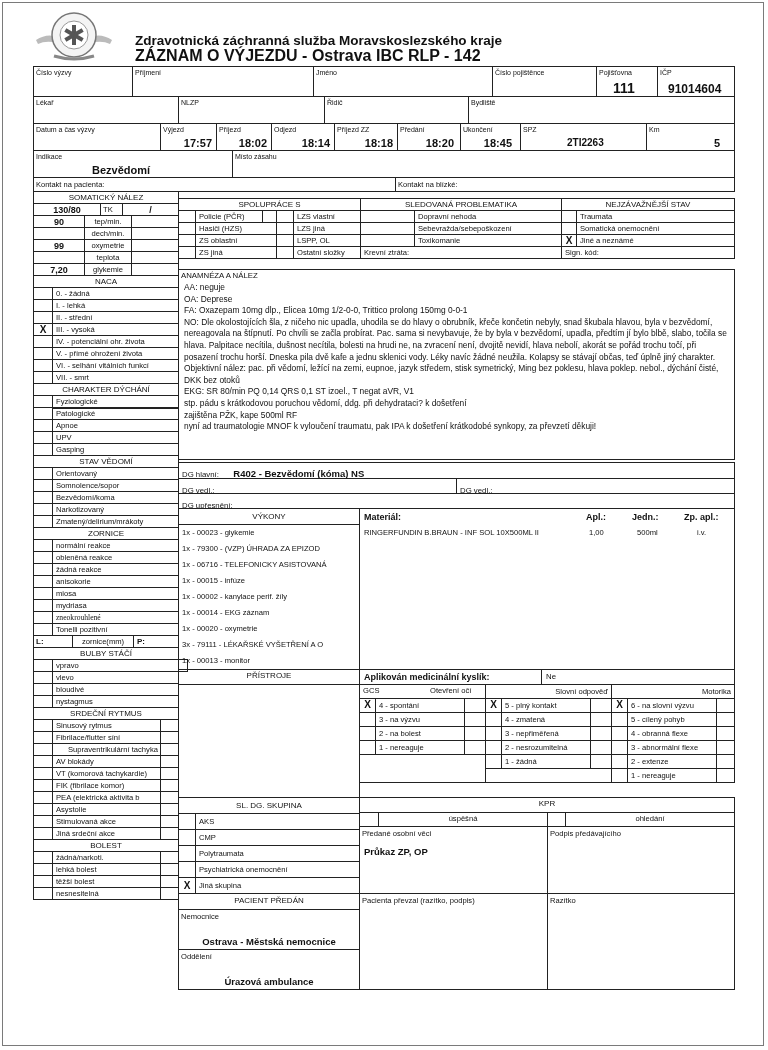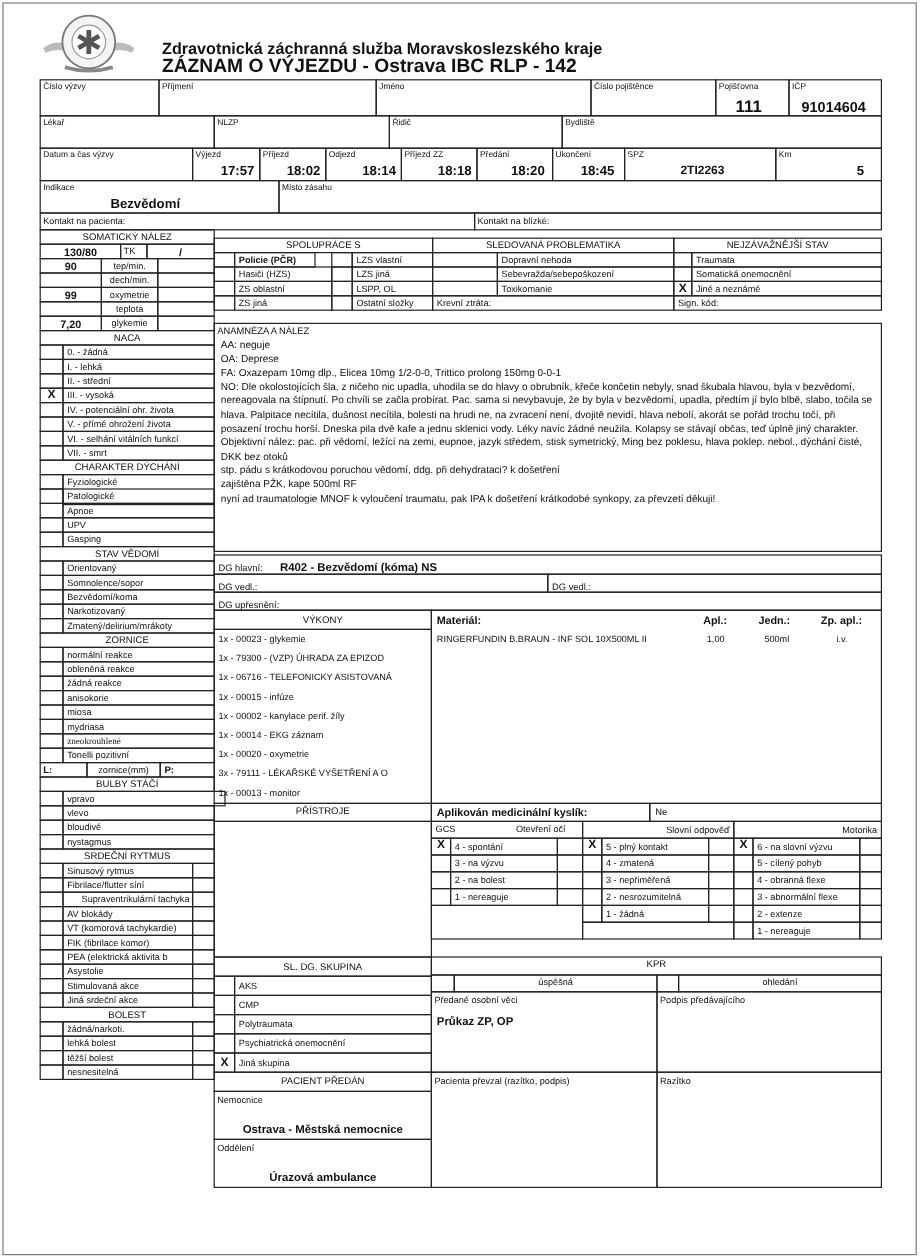--- a/index.html
+++ b/index.html
@@ -164,21 +164,21 @@
     <div class="cell x" style="left:33px;top:347px;width:20px;height:13px;"></div>
     <div class="cell row-txt" style="left:52px;top:347px;width:127px;height:13px;">V. - přímé ohrožení života</div>
     <div class="cell x" style="left:33px;top:359px;width:20px;height:13px;"></div>
     <div class="cell row-txt" style="left:52px;top:359px;width:127px;height:13px;">VI. - selhání vitálních funkcí</div>
     <div class="cell x" style="left:33px;top:371px;width:20px;height:13px;"></div>
     <div class="cell row-txt" style="left:52px;top:371px;width:127px;height:13px;">VII. - smrt</div>
     <div class="cell" style="left:33px;top:383px;width:146px;height:13px;">
       <div class="hdr" style="">CHARAKTER DÝCHÁNÍ</div>
     </div>
     <div class="cell x" style="left:33px;top:395px;width:20px;height:13px;"></div>
-    <div class="cell row-txt" style="left:52px;top:395px;width:127px;height:26px;">Fyziologické</div>
+    <div class="cell row-txt" style="left:52px;top:395px;width:127px;height:14px;">Fyziologické</div>
     <div class="cell x" style="left:33px;top:407px;width:20px;height:13px;"></div>
     <div class="cell row-txt" style="left:52px;top:407px;width:127px;height:13px;">Patologické</div>
     <div class="cell x" style="left:33px;top:419px;width:20px;height:13px;"></div>
     <div class="cell row-txt" style="left:52px;top:419px;width:127px;height:13px;">Apnoe</div>
     <div class="cell x" style="left:33px;top:431px;width:20px;height:13px;"></div>
     <div class="cell row-txt" style="left:52px;top:431px;width:127px;height:13px;">UPV</div>
     <div class="cell x" style="left:33px;top:443px;width:20px;height:13px;"></div>
     <div class="cell row-txt" style="left:52px;top:443px;width:127px;height:13px;">Gasping</div>
     <div class="cell" style="left:33px;top:455px;width:146px;height:13px;">
       <div class="hdr" style="">STAV VĚDOMÍ</div>
@@ -274,21 +274,21 @@
     <div class="cell x" style="left:33px;top:887px;width:20px;height:13px;"></div>
     <div class="cell row-txt" style="left:52px;top:887px;width:109px;height:13px;">nesnesitelná</div>
     <div class="cell" style="left:160px;top:887px;width:19px;height:13px;"></div>
   </div>
 
 <div id="mid-top">
     <div class="cell" style="left:178px;top:198px;width:183px;height:13px;">
       <div class="hdr" style="">SPOLUPRÁCE S</div>
     </div>
     <div class="cell" style="left:178px;top:210px;width:18px;height:13px;"></div>
-    <div class="cell row-txt" style="left:195px;top:210px;width:68px;height:13px;font-weight:bold;">Policie (PČR)</div>
+    <div class="cell row-txt" style="left:195px;top:210px;width:68px;height:13px;">Policie (PČR)</div>
     <div class="cell" style="left:276px;top:210px;width:18px;height:13px;"></div>
     <div class="cell row-txt" style="left:293px;top:210px;width:68px;height:13px;">LZS vlastní</div>
     <div class="cell" style="left:178px;top:222px;width:18px;height:13px;"></div>
     <div class="cell row-txt" style="left:195px;top:222px;width:82px;height:13px;">Hasiči (HZS)</div>
     <div class="cell" style="left:276px;top:222px;width:18px;height:13px;"></div>
     <div class="cell row-txt" style="left:293px;top:222px;width:68px;height:13px;">LZS jiná</div>
     <div class="cell" style="left:178px;top:234px;width:18px;height:13px;"></div>
     <div class="cell row-txt" style="left:195px;top:234px;width:82px;height:13px;">ZS oblastní</div>
     <div class="cell" style="left:276px;top:234px;width:18px;height:13px;"></div>
     <div class="cell row-txt" style="left:293px;top:234px;width:68px;height:13px;">LSPP, OL</div>
@@ -319,20 +319,21 @@
   </div>
 
 <div class="cell" style="left:178px;top:269px;width:557px;height:191px;">
   <div class="lbl" style="font-size:7.8px;line-height:10px;">ANAMNÉZA A NÁLEZ</div>
   <div class="anam">
     <p>AA: neguje</p>
     <p>OA: Deprese</p>
     <p>FA: Oxazepam 10mg dlp., Elicea 10mg 1/2-0-0, Trittico prolong 150mg 0-0-1</p>
     <p>NO: Dle okolostojících šla, z ničeho nic upadla, uhodila se do hlavy o obrubník, křeče končetin nebyly, snad škubala hlavou, byla v bezvědomí, nereagovala na štípnutí. Po chvíli se začla probírat. Pac. sama si nevybavuje, že by byla v bezvědomí, upadla, předtím jí bylo blbě, slabo, točila se hlava. Palpitace necítila, dušnost necítila, bolesti na hrudi ne, na zvracení není, dvojitě nevidí, hlava nebolí, akorát se pořád trochu točí, při posazení trochu horší. Dneska pila dvě kafe a jednu sklenici vody. Léky navíc žádné neužila. Kolapsy se stávají občas, teď úplně jiný charakter.</p>
     <p>Objektivní nález: pac. při vědomí, ležící na zemi, eupnoe, jazyk středem, stisk symetrický, Ming bez poklesu, hlava poklep. nebol., dýchání čisté, DKK bez otoků</p>
+    <p>EKG: SR 80/min PQ 0,14 QRS 0,1 ST izoel., T negat aVR, V1</p>
     <p>stp. pádu s krátkodovou poruchou vědomí, ddg. při dehydrataci? k došetření</p>
     <p>zajištěna PŽK, kape 500ml RF</p>
     <p>nyní ad traumatologie MNOF k vyloučení traumatu, pak IPA k došetření krátkodobé synkopy, za převzetí děkuji!</p>
   </div>
 </div>
 
 <div class="cell" style="left:178px;top:462px;width:557px;height:17px;">
   <span class="row-txt" style="font-size:7.8px;line-height:14px;">DG hlavní:</span>
   <span style="font-size:9.5px;font-weight:bold;margin-left:10px;line-height:14px;">R402 - Bezvědomí (kóma) NS</span>
 </div>

